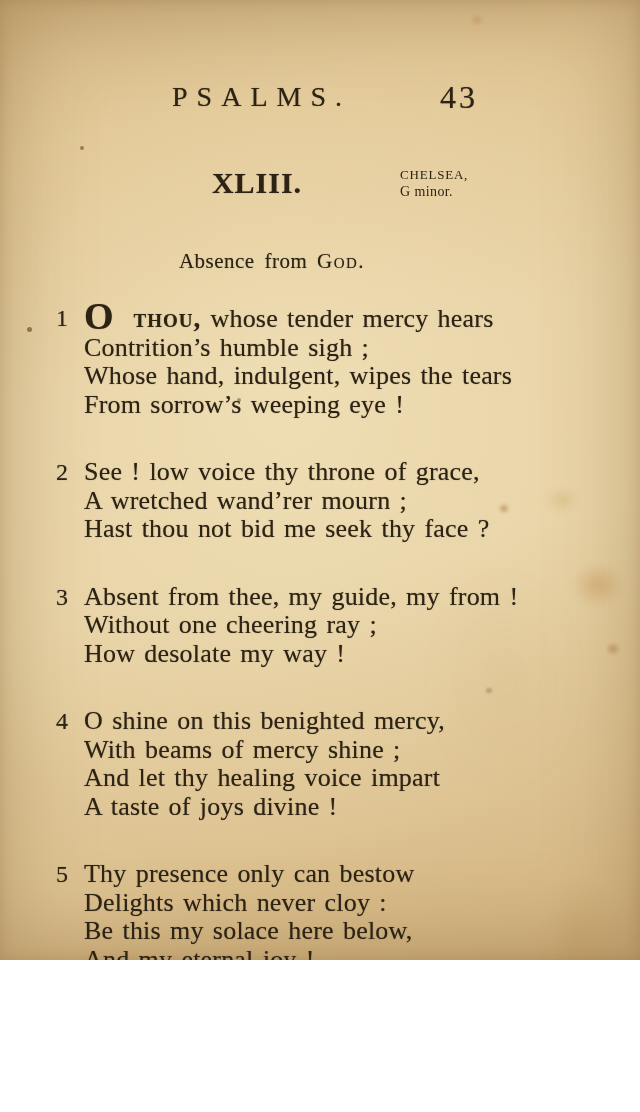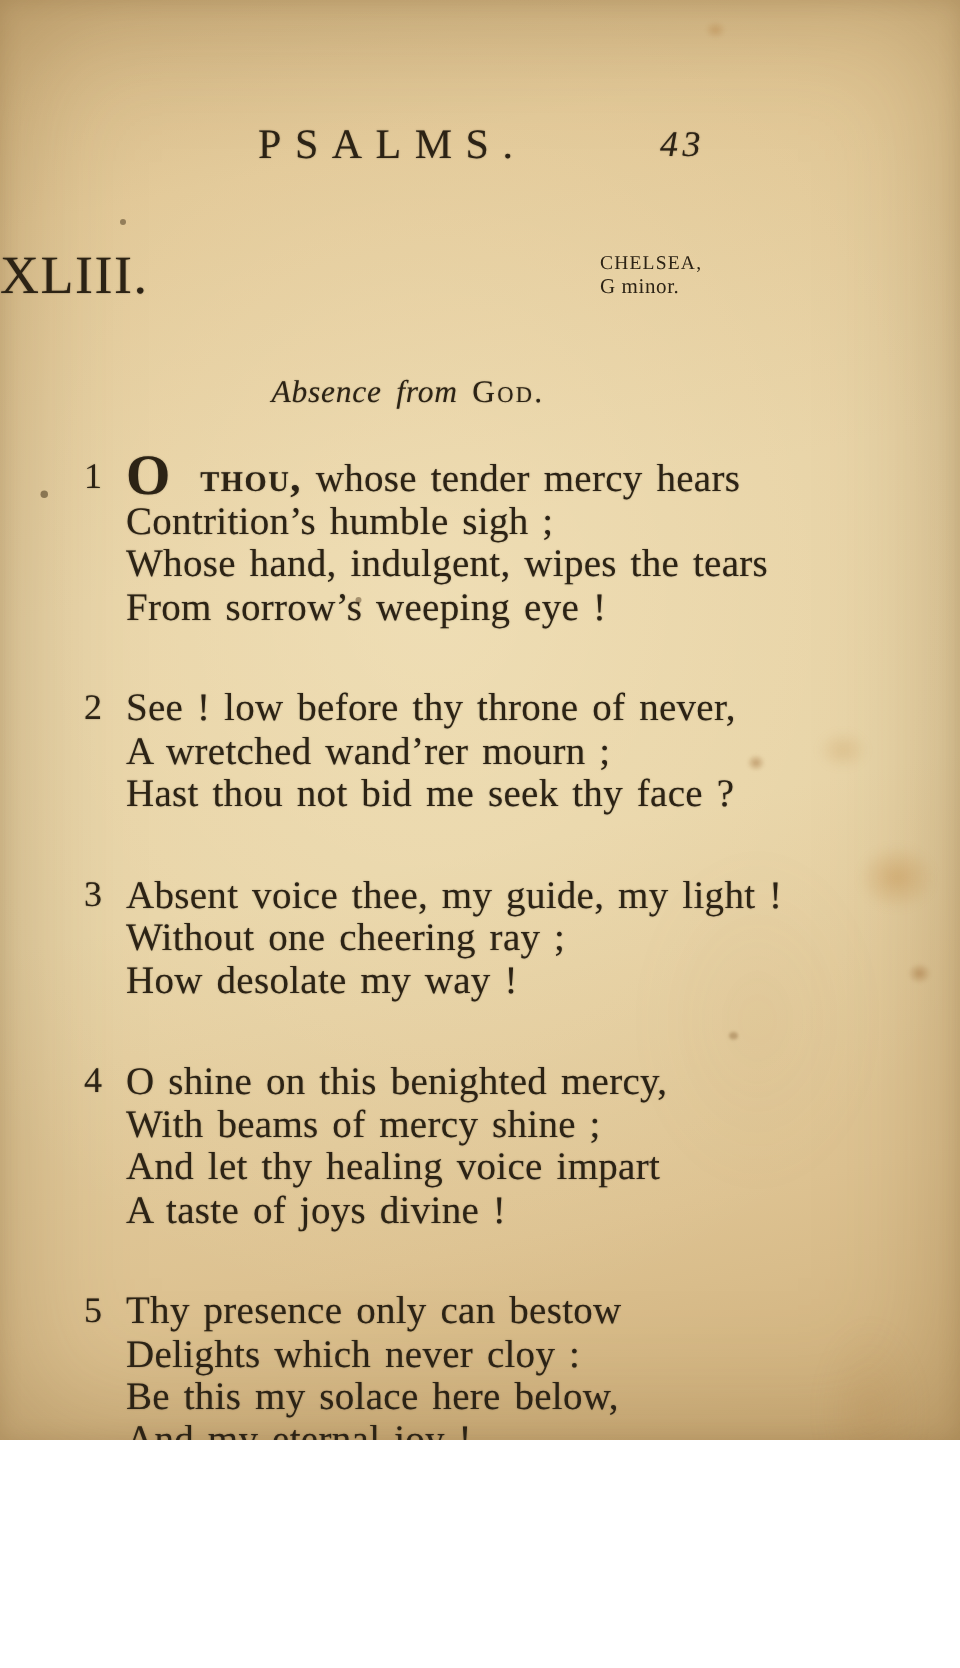--- a/index.html
+++ b/index.html
@@ -16,43 +16,43 @@
   }
   
   .running-head{
     position:absolute;top:82px;left:0;width:514px;
     text-align:center;font-size:28px;line-height:30px;
     letter-spacing:9px;text-indent:9px;
     text-shadow:0 0 1px rgba(44,35,21,0.55);
   }
   .page-number{
     position:absolute;top:82px;left:440px;width:60px;
-    font-size:24px;line-height:30px;letter-spacing:3px;
+    font-size:32px;line-height:30px;letter-spacing:3px;
     text-shadow:0 0 1px rgba(44,35,21,0.55);
-    font-style:italic;
   }
   
   .meta-left{position:absolute;top:167px;left:44px;width:180px;}
   .meta-left .l1{font-size:13px;font-weight:bold;letter-spacing:1.6px;line-height:16px;}
   .meta-left .l2{font-size:14px;line-height:17px;letter-spacing:0.4px;}
   .psalm-number{
-    position:absolute;top:166px;left:0;width:514px;text-align:left;
-    font-size:36px;line-height:34px;letter-spacing:1px;
+    position:absolute;top:166px;left:0;width:514px;text-align:center;
+    font-size:30px;line-height:34px;letter-spacing:1px;
     text-shadow:0 0 1px rgba(44,35,21,0.55);
+    font-weight:bold;
   }
   .meta-right{position:absolute;top:167px;left:400px;width:86px;text-align:left;}
   .meta-right .l1{font-size:13px;letter-spacing:0.8px;line-height:16px;}
   .meta-right .l2{font-size:14px;line-height:17px;letter-spacing:0.4px;}
   
   .hymn-title{
     position:absolute;top:248px;left:0;width:520px;text-align:center;
     font-size:21px;line-height:26px;letter-spacing:0.5px;word-spacing:4px;
     text-shadow:0 0 1px rgba(44,35,21,0.45);
   }
-  .seg-italic{font-style:italic;margin-left:24px;}
+  .seg-italic{margin-left:24px;}
   .seg-sc{font-variant:small-caps;letter-spacing:1.5px;}
   .seg-plain{}
   .seg-initial{
     font-size:38px;font-weight:bold;line-height:20px;
     letter-spacing:4px;vertical-align:-2px;
   }
   .seg-scbody{font-variant:small-caps;font-size:27px;letter-spacing:1px;font-weight:bold;}
   
   .stanza-list{position:absolute;top:304px;left:56px;width:540px;}
   .stanza{display:flex;margin-bottom:39px;
@@ -117,29 +117,29 @@
         <div class="stanza-lines">
           <div class="verse-line"><span class="seg-initial">O </span><span class="seg-scbody">thou,</span><span class="seg-plain"> whose tender mercy hears</span></div>
           <div class="verse-line"><span class="seg-plain">Contrition’s humble sigh ;</span></div>
           <div class="verse-line"><span class="seg-plain">Whose hand, indulgent, wipes the tears</span></div>
           <div class="verse-line"><span class="seg-plain">From sorrow’s weeping eye !</span></div>
         </div>
       </div>
       <div class="stanza">
         <div class="stanza-num">2</div>
         <div class="stanza-lines">
-          <div class="verse-line"><span class="seg-plain">See ! low before thy throne of never,</span></div>
+          <div class="verse-line"><span class="seg-plain">See ! low voice thy throne of grace,</span></div>
           <div class="verse-line"><span class="seg-plain">A wretched wand’rer mourn ;</span></div>
           <div class="verse-line"><span class="seg-plain">Hast thou not bid me seek thy face ?</span></div>
         </div>
       </div>
       <div class="stanza">
         <div class="stanza-num">3</div>
         <div class="stanza-lines">
-          <div class="verse-line"><span class="seg-plain">Absent voice thee, my guide, my light !</span></div>
+          <div class="verse-line"><span class="seg-plain">Absent from thee, my guide, my from !</span></div>
           <div class="verse-line"><span class="seg-plain">Without one cheering ray ;</span></div>
           <div class="verse-line"><span class="seg-plain">How desolate my way !</span></div>
         </div>
       </div>
       <div class="stanza">
         <div class="stanza-num">4</div>
         <div class="stanza-lines">
           <div class="verse-line"><span class="seg-plain">O shine on this benighted mercy,</span></div>
           <div class="verse-line"><span class="seg-plain">With beams of mercy shine ;</span></div>
           <div class="verse-line"><span class="seg-plain">And let thy healing voice impart</span></div>

